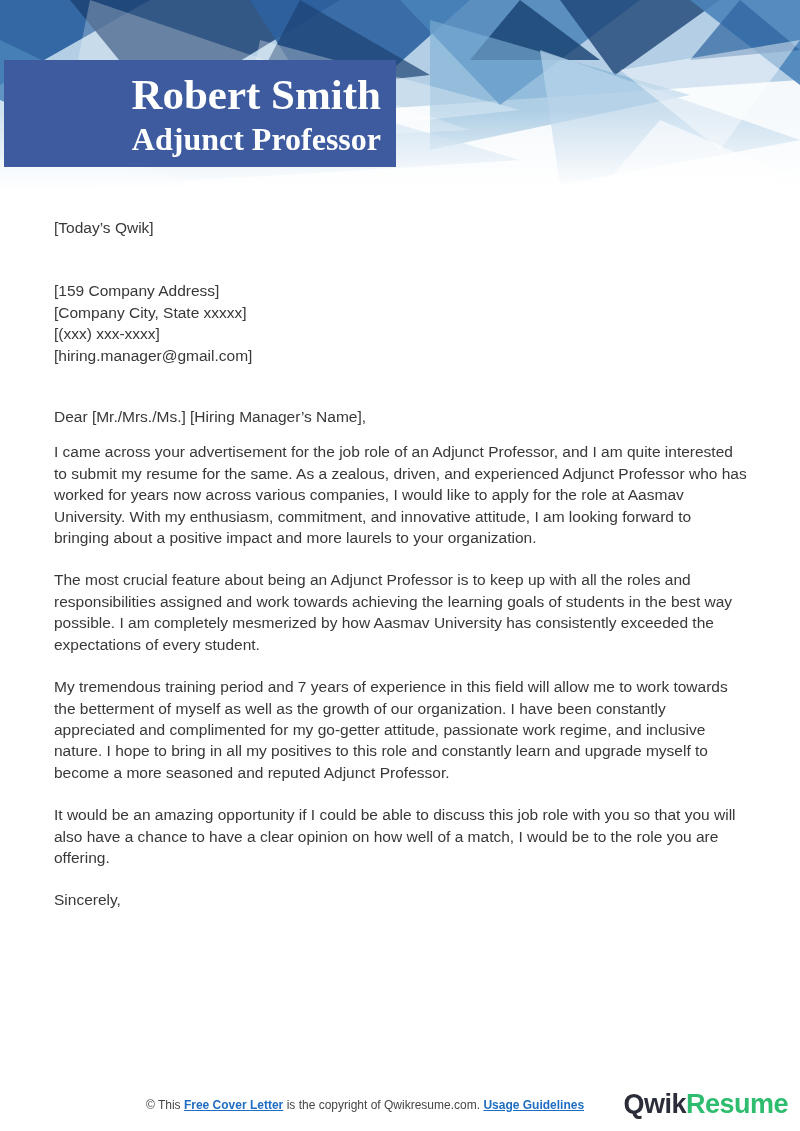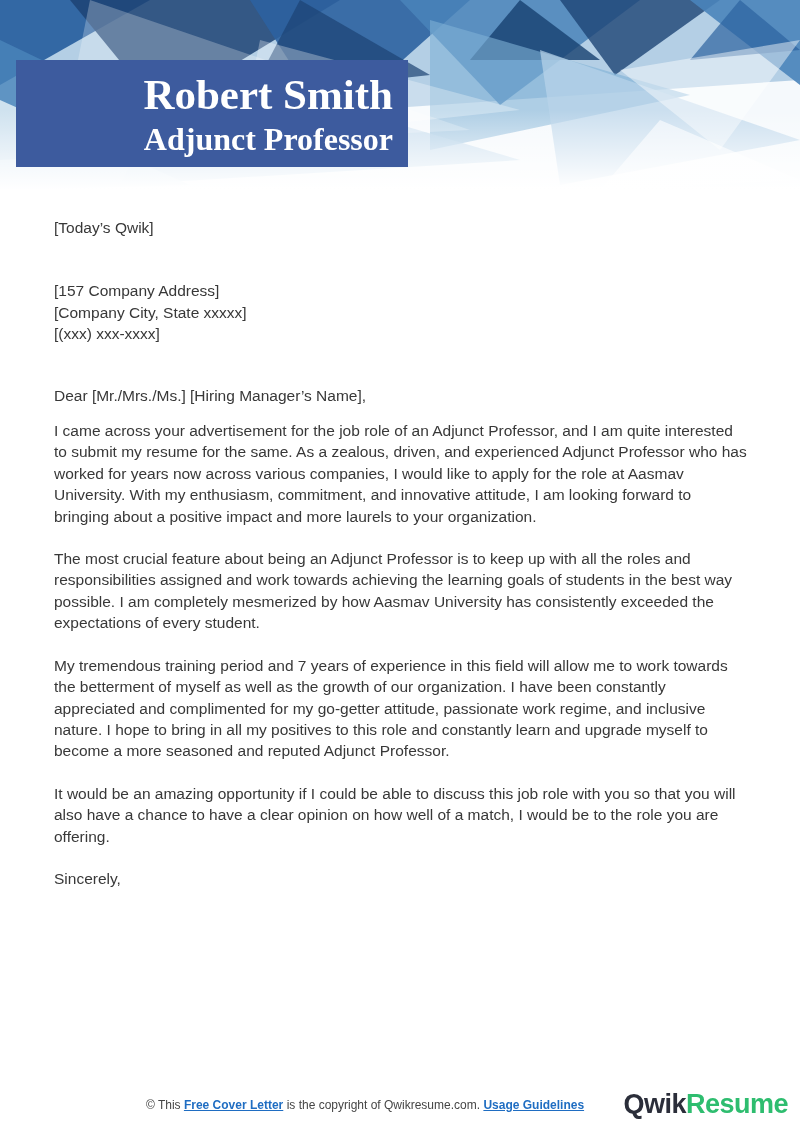--- a/index.html
+++ b/index.html
@@ -11,21 +11,21 @@
     overflow: hidden;
     font-family: "Liberation Sans", sans-serif;
     color: #363636;
   }
 
   
   .header { position: relative; width: 800px; height: 190px; }
   .header svg { position: absolute; left: 0; top: 0; width: 800px; height: 190px; display: block; }
   .banner {
     position: absolute;
-    left: 16px; top: 60px;
+    left: 4px; top: 60px;
     width: 392px; height: 107px;
     background: #3d5b9e;
     box-sizing: border-box;
     padding: 10px 15px 0 0;
     text-align: right;
     color: #ffffff;
   }
   .banner .name {
     font-family: "Liberation Serif", serif;
     font-weight: 700;
@@ -120,23 +120,24 @@
     <div class="banner">
       <div class="name">Robert Smith</div>
       <div class="title">Adjunct Professor</div>
     </div>
   </div>
 
   <div class="letter">
     <div class="date">[Today’s Qwik]</div>
 
     <div class="address">
-      <div>[157 Company Address]</div>
+      <div>[159 Company Address]</div>
       <div>[Company City, State xxxxx]</div>
       <div>[(xxx) xxx-xxxx]</div>
+      <div>[hiring.manager@gmail.com]</div>
     </div>
 
     <div class="greeting">Dear [Mr./Mrs./Ms.] [Hiring Manager’s Name],</div>
 
     <p class="para first">I came across your advertisement for the job role of an Adjunct Professor, and I am quite interested to submit my resume for the same. As a zealous, driven, and experienced Adjunct Professor who has worked for years now across various companies, I would like to apply for the role at Aasmav University. With my enthusiasm, commitment, and innovative attitude, I am looking forward to bringing about a positive impact and more laurels to your organization.</p>
     <p class="para">The most crucial feature about being an Adjunct Professor is to keep up with all the roles and responsibilities assigned and work towards achieving the learning goals of students in the best way possible. I am completely mesmerized by how Aasmav University has consistently exceeded the expectations of every student.</p>
     <p class="para">My tremendous training period and 7 years of experience in this field will allow me to work towards the betterment of myself as well as the growth of our organization. I have been constantly appreciated and complimented for my go-getter attitude, passionate work regime, and inclusive nature. I hope to bring in all my positives to this role and constantly learn and upgrade myself to become a more seasoned and reputed Adjunct Professor.</p>
     <p class="para">It would be an amazing opportunity if I could be able to discuss this job role with you so that you will also have a chance to have a clear opinion on how well of a match, I would be to the role you are offering.</p>
 
     <div class="closing">

